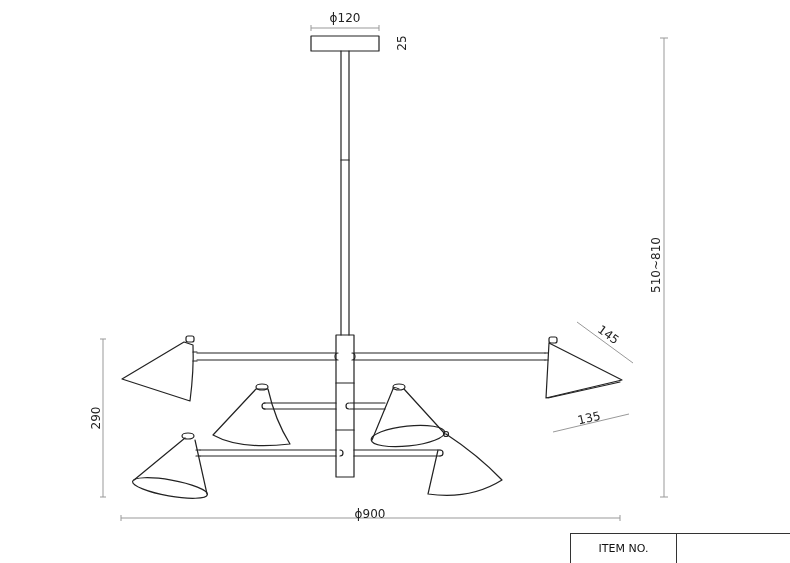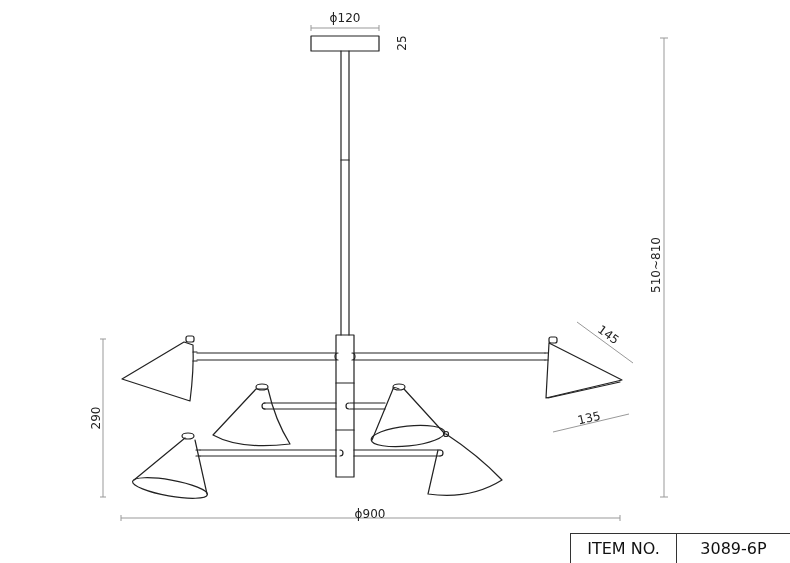--- a/index.html
+++ b/index.html
@@ -1,20 +1,20 @@
 <!DOCTYPE html>
 <html><head>
   <meta charset="utf-8">
   <style>
     html, body { margin: 0; padding: 0; background: #ffffff; }
     body { width: 790px; height: 563px; position: relative; overflow: hidden; font-family: "DejaVu Sans", sans-serif; }
     #drawing { position: absolute; left: 0; top: 0; }
     .dim-text { font-family: "DejaVu Sans", sans-serif; font-size: 12px; fill: #222; }
     .title-block { position: absolute; left: 570px; top: 533px; width: 220px; height: 30px; display: flex; border-top: 1px solid #333; border-left: 1px solid #333; box-sizing: border-box; }
-    .tb-cell { display: flex; align-items: center; justify-content: center; font-family: "DejaVu Sans", sans-serif; font-size: 16px; color: #111; }
+    .tb-cell { display: flex; align-items: center; justify-content: center; font-family: "DejaVu Sans", sans-serif; font-size: 11px; color: #111; }
     .tb-label { width: 105px; border-right: 1px solid #333; }
     .tb-value { flex: 1; }
   </style>
 </head>
 <body>
 
 <svg id="drawing" width="790" height="563" viewBox="0 0 790 563" xmlns="http://www.w3.org/2000/svg">
   <g fill="none" stroke="#222" stroke-width="1.2" stroke-linejoin="round" stroke-linecap="round">
 
     <rect x="311" y="36" width="68" height="15"></rect>
@@ -118,14 +118,13 @@
   <text class="dim-text" x="0" y="0" text-anchor="middle" transform="translate(406 43) rotate(-90)">25</text>
   <text class="dim-text" x="0" y="0" text-anchor="middle" transform="translate(660 265) rotate(-90)">510~810</text>
   <text class="dim-text" x="0" y="0" text-anchor="middle" transform="translate(606 338) rotate(36)">145</text>
   <text class="dim-text" x="0" y="0" text-anchor="middle" transform="translate(590 422) rotate(-13)">135</text>
   <text class="dim-text" x="0" y="0" text-anchor="middle" transform="translate(100 418) rotate(-90)">290</text>
   <text class="dim-text" x="370" y="518" text-anchor="middle">ϕ900</text>
 </svg>
 
 <div class="title-block">
   <div class="tb-cell tb-label">ITEM NO.</div>
-  <div class="tb-cell tb-value">3089-6P</div>
 </div>
 
 </body></html>

